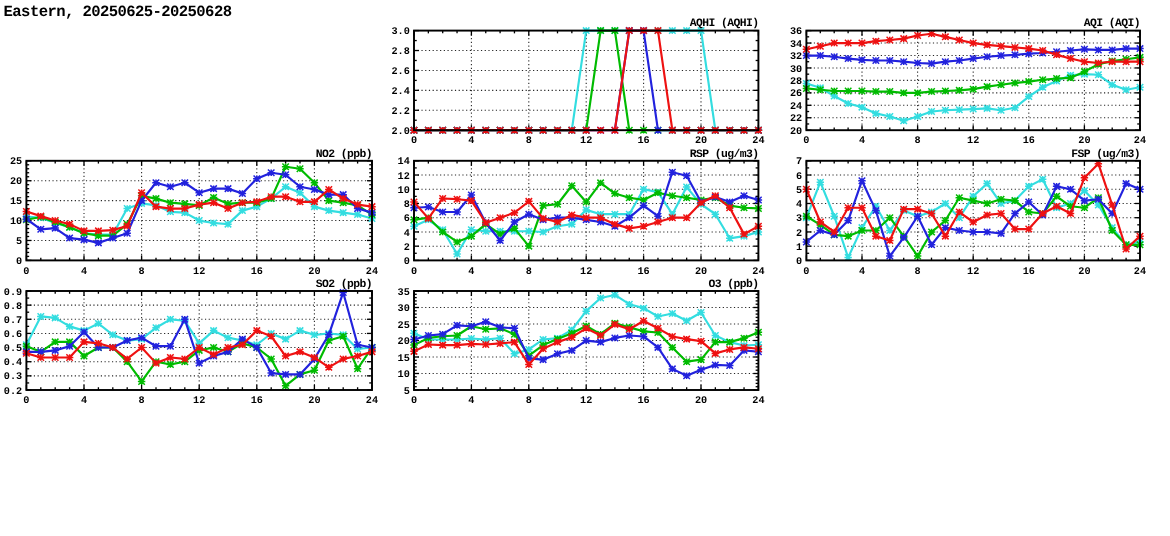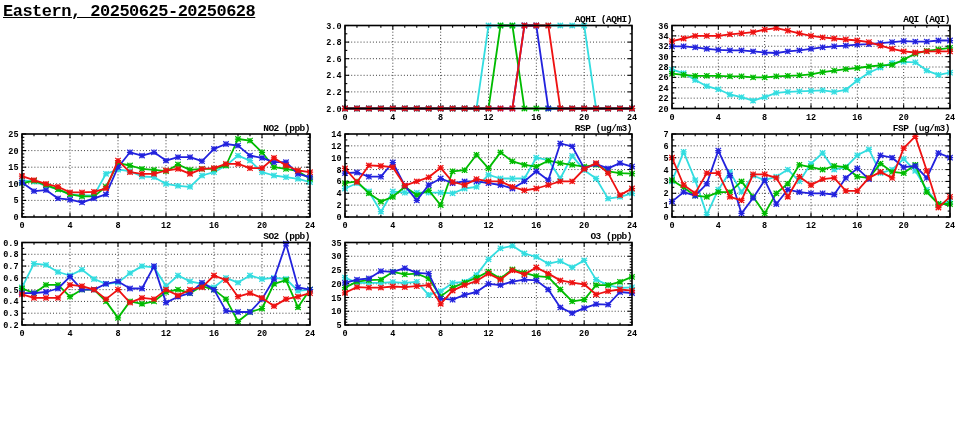--- a/index.html
+++ b/index.html
@@ -1,19 +1,19 @@
 <!DOCTYPE html>
 <html><head>
 <meta charset="utf-8">
 <style>
   html,body{margin:0;padding:0;background:#fff;}
   body{width:975px;height:447px;position:relative;overflow:hidden;
        font-family:"Liberation Mono",monospace;}
-  #page-title{position:absolute;left:3px;top:2px;font-size:17px;font-weight:bold;
-       color:#000;letter-spacing:-0.5px;white-space:pre;text-decoration:underline;}
+  #page-title{position:absolute;left:3px;top:2px;font-size:13px;font-weight:bold;
+       color:#000;letter-spacing:-0.5px;white-space:pre;}
   #charts-canvas{position:absolute;left:0;top:0;}
   text{font-family:"Liberation Mono",monospace;font-weight:bold;fill:#000;}
   .ylab{font-size:8.5px;}
   .xlab{font-size:8.5px;}
   .ctitle{font-size:9.5px;letter-spacing:-0.5px;}
 </style>
 </head>
 <body>
 
 <div id="page-title">Eastern, 20250625-20250628</div>

